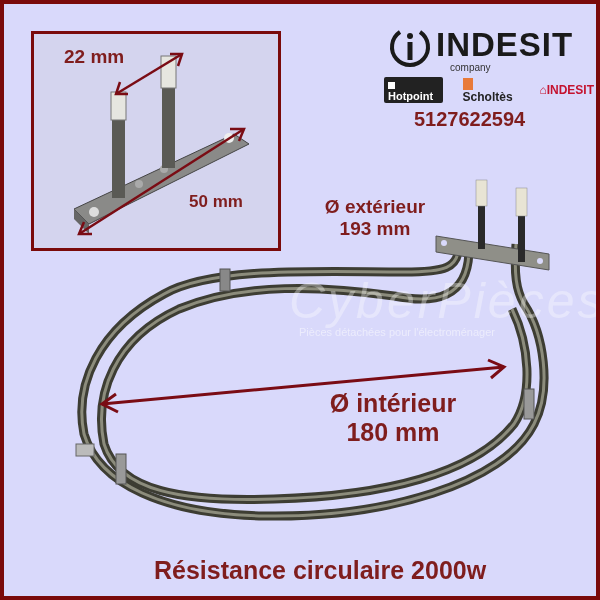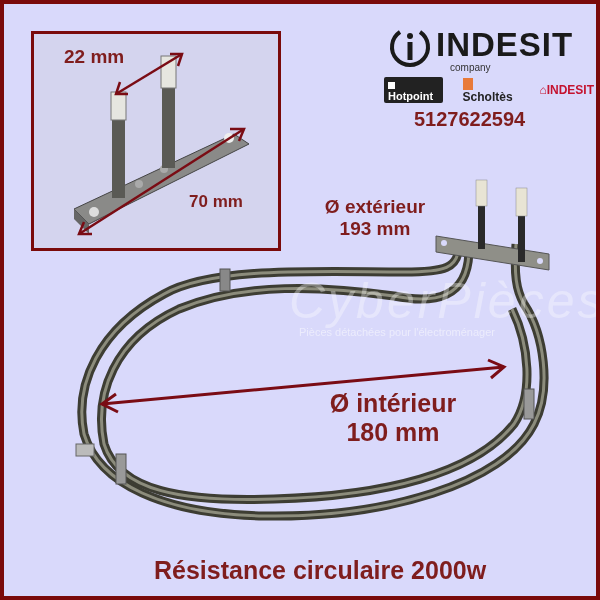--- a/index.html
+++ b/index.html
@@ -76,21 +76,21 @@
 
       <line x1="82" y1="60" x2="148" y2="20" stroke="#7a0c14" stroke-width="2.5"></line>
       <polyline points="86,48 82,60 94,60" fill="none" stroke="#7a0c14" stroke-width="2.5"></polyline>
       <polyline points="136,20 148,20 144,32" fill="none" stroke="#7a0c14" stroke-width="2.5"></polyline>
 
       <line x1="45" y1="200" x2="210" y2="95" stroke="#7a0c14" stroke-width="2.5"></line>
       <polyline points="50,188 45,200 58,200" fill="none" stroke="#7a0c14" stroke-width="2.5"></polyline>
       <polyline points="196,95 210,95 205,107" fill="none" stroke="#7a0c14" stroke-width="2.5"></polyline>
     </svg>
     <div class="abs red-text" style="left:30px;top:12px;font-size:19px;">22 mm</div>
-    <div class="abs red-text" style="left:155px;top:158px;font-size:17px;">70 mm</div>
+    <div class="abs red-text" style="left:155px;top:158px;font-size:17px;">50 mm</div>
   </div>
 
   <div class="abs brand">
     <svg class="abs" style="left:4px;top:2px" width="44" height="48">
       <path d="M12,8 A18,18 0 1,0 32,8" fill="none" stroke="#1a1a1a" stroke-width="4"></path>
       <circle cx="22" cy="12" r="3" fill="#1a1a1a"></circle>
       <rect x="19.5" y="18" width="5" height="18" fill="#1a1a1a"></rect>
     </svg>
     <div class="indesit-word">INDESIT</div>
     <div class="company">company</div>

